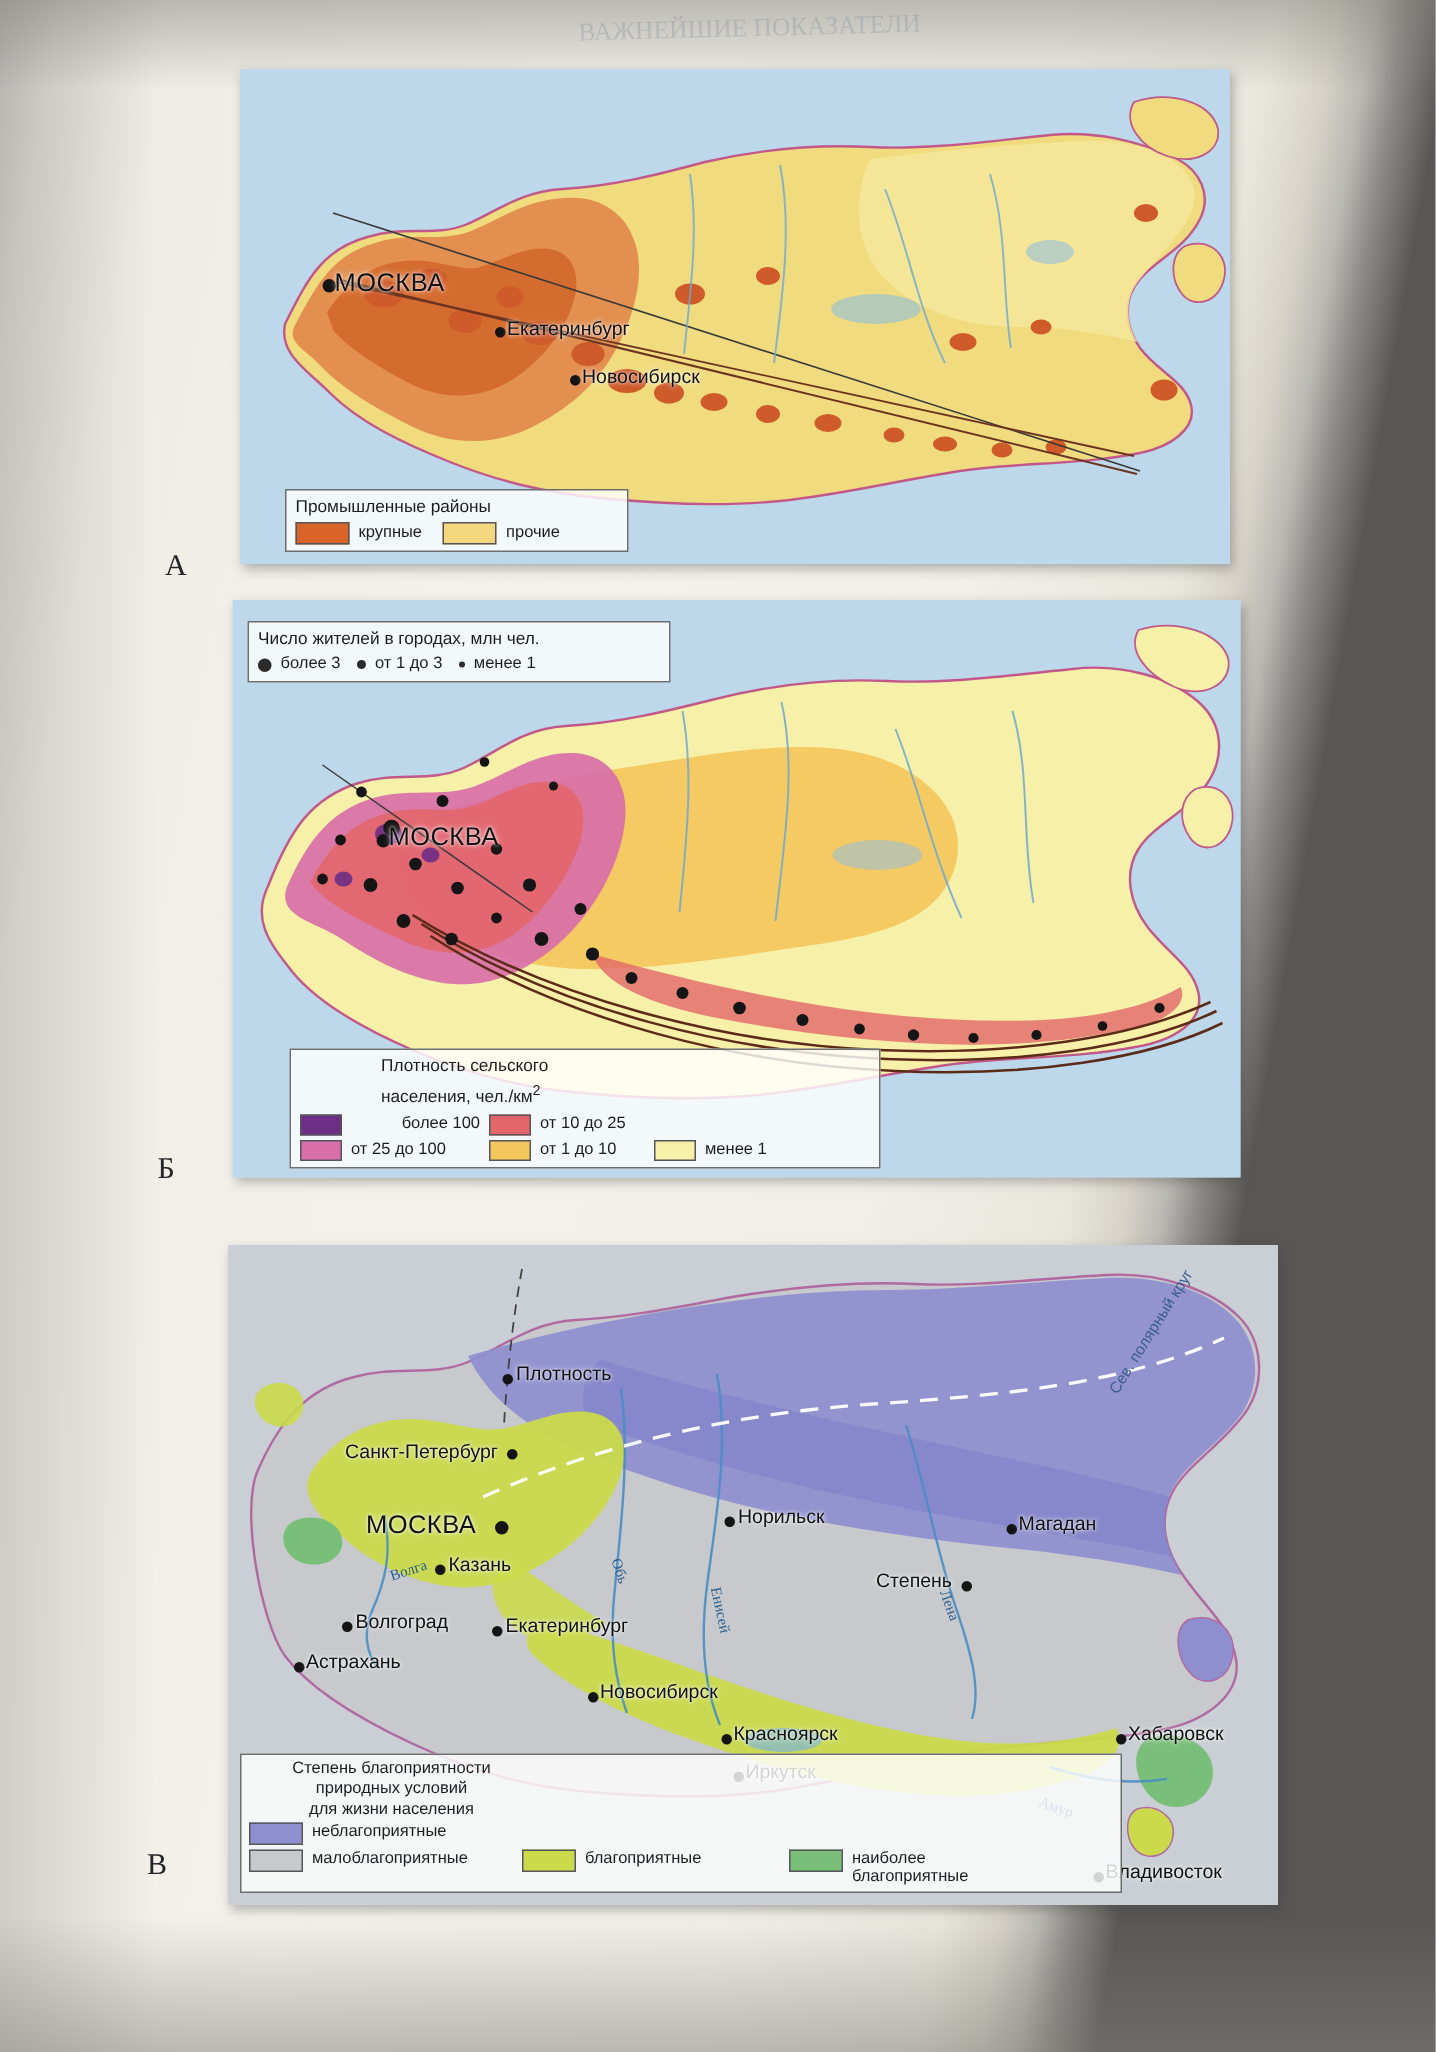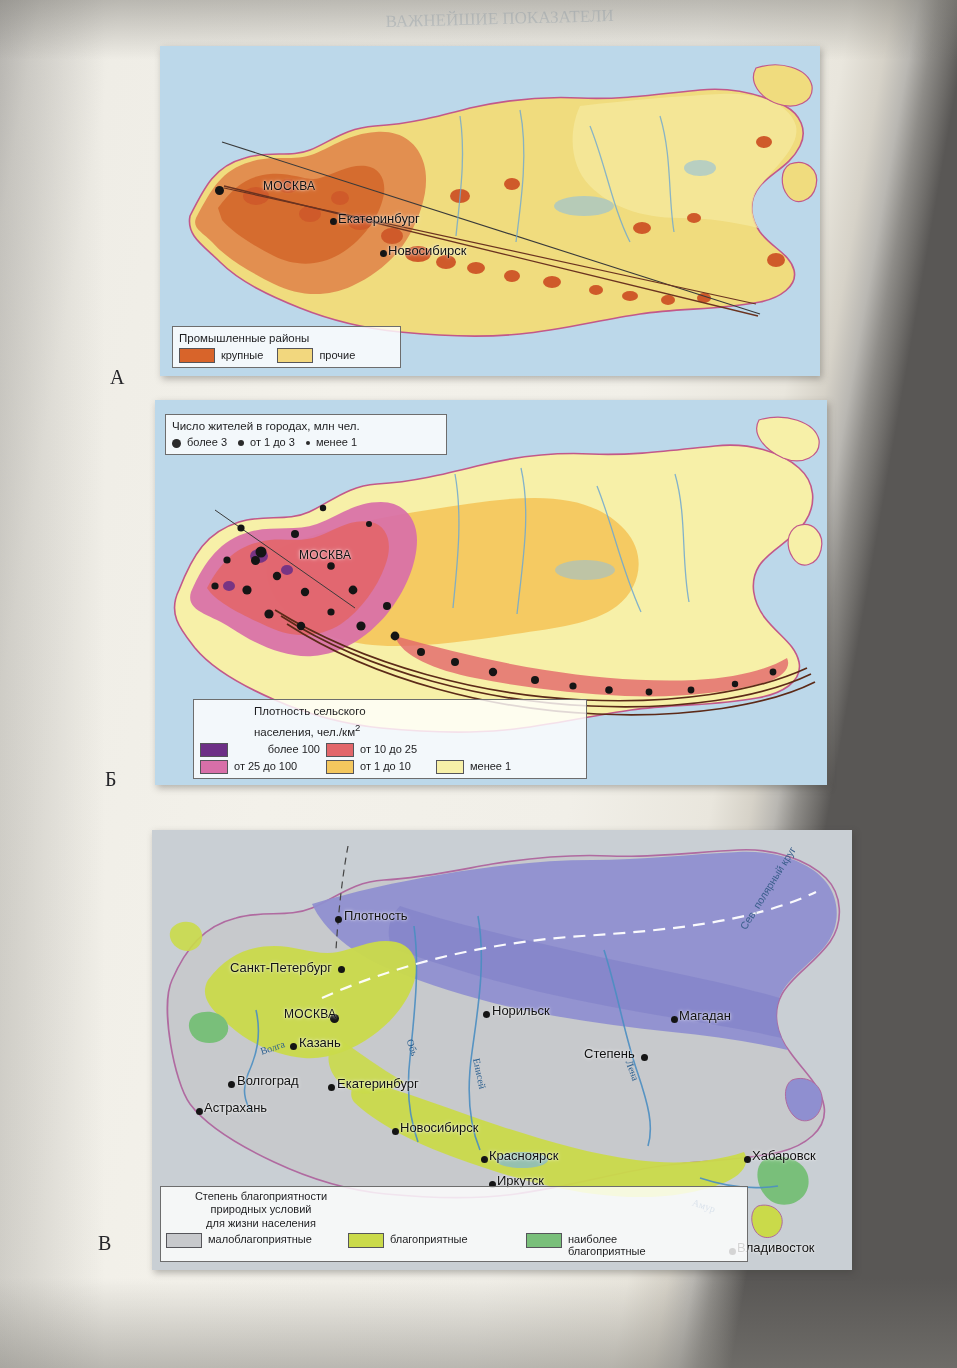--- a/index.html
+++ b/index.html
@@ -81,21 +81,21 @@
   .dot { border-radius: 50%; background: #2b2b2b; display: inline-block; }
 
   .city {
     position: absolute;
     font-size: 13px;
     color: #111;
     white-space: nowrap;
     font-family: "Liberation Sans", sans-serif;
     text-shadow: 0 0 2px rgba(255,255,255,.85), 0 0 4px rgba(255,255,255,.7);
   }
-  .city.big { font-size: 12px; letter-spacing: .3px; margin-left: 40px; }
+  .city.big { font-size: 17px; letter-spacing: .3px; }
   .citydot {
     position: absolute;
     width: 7px; height: 7px; background: #141414; border-radius: 50%;
   }
   .citydot.lg { width: 9px; height: 9px; }
 
   .riverlbl {
     position: absolute;
     font-size: 10px;
     color: #2b5f8f;
@@ -188,21 +188,21 @@
     <ellipse cx="540" cy="122" rx="16" ry="8" fill="#8fc0dd" opacity=".6"></ellipse>
   </svg>
 
   <div class="citydot lg" style="left:55px;top:140px;"></div>
   <div class="city big" style="left:63px;top:133px;">МОСКВА</div>
   <div class="citydot" style="left:170px;top:172px;"></div>
   <div class="city" style="left:178px;top:165px;">Екатеринбург</div>
   <div class="citydot" style="left:220px;top:204px;"></div>
   <div class="city" style="left:228px;top:197px;">Новосибирск</div>
 
-  <div class="legend" style="left:12px;bottom:8px;width:215px;">
+  <div class="legend" style="left:30px;bottom:8px;width:215px;">
     <div class="legend-title">Промышленные районы</div>
     <div class="legend-row">
       <span class="swatch" style="background:#d8642a;"></span>
       <span>крупные</span>
       <span class="swatch" style="background:#f2d77e;margin-left:8px;"></span>
       <span>прочие</span>
     </div>
   </div>
 </div>
 <div class="fig-label" style="left:110px;top:366px;">А</div>
@@ -435,20 +435,24 @@
   <div class="riverlbl" style="left:540px;top:370px;transform:rotate(18deg);">Амур</div>
 
   <div class="arclbl" style="left:568px;top:52px;transform:rotate(-58deg);color:#3b5f8c;">Сев. полярный круг</div>
 
   <div class="legend" style="left:8px;bottom:8px;width:576px;padding:3px 5px;">
     <div style="width:190px;text-align:center;line-height:1.2;">
       <div>Степень благоприятности</div>
       <div>природных условий</div>
       <div>для жизни населения</div>
     </div>
+    <div class="legend-row" style="margin-top:2px;">
+      <span class="swatch" style="background:#8f8fd0;"></span>
+      <span>неблагоприятные</span>
+    </div>
     <div class="legend-row" style="margin-top:3px;align-items:flex-start;">
       <span class="swatch" style="background:#c7c9cc;"></span>
       <span style="width:134px;">малоблагоприятные</span>
       <span class="swatch" style="background:#cada4a;"></span>
       <span style="width:130px;">благоприятные</span>
       <span class="swatch" style="background:#79bf7a;"></span>
       <span style="line-height:1.15;">
         <span style="display:block;">наиболее</span>
         <span style="display:block;">благоприятные</span>
       </span>

